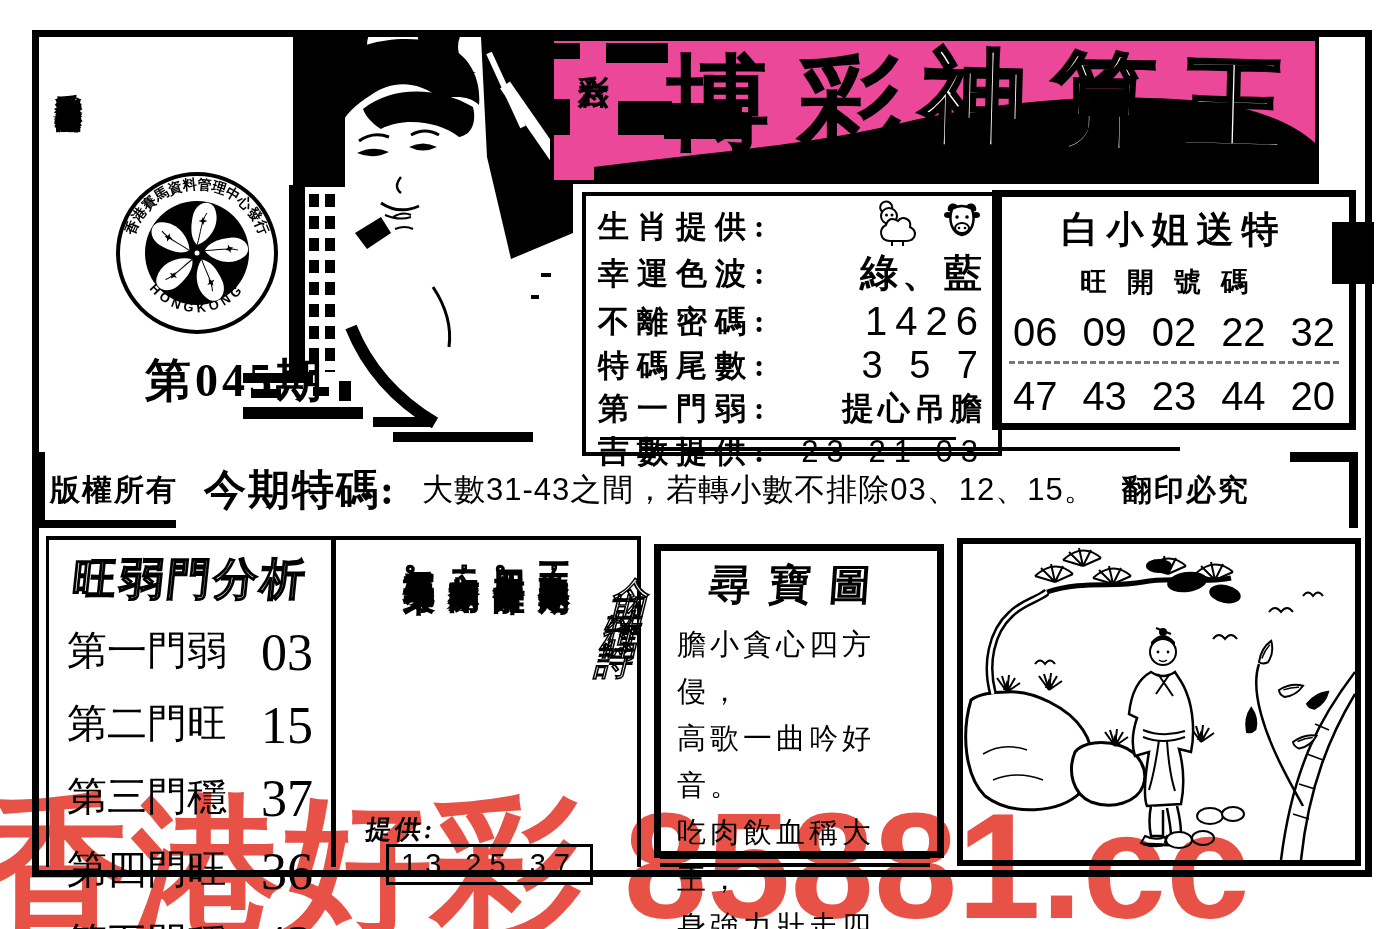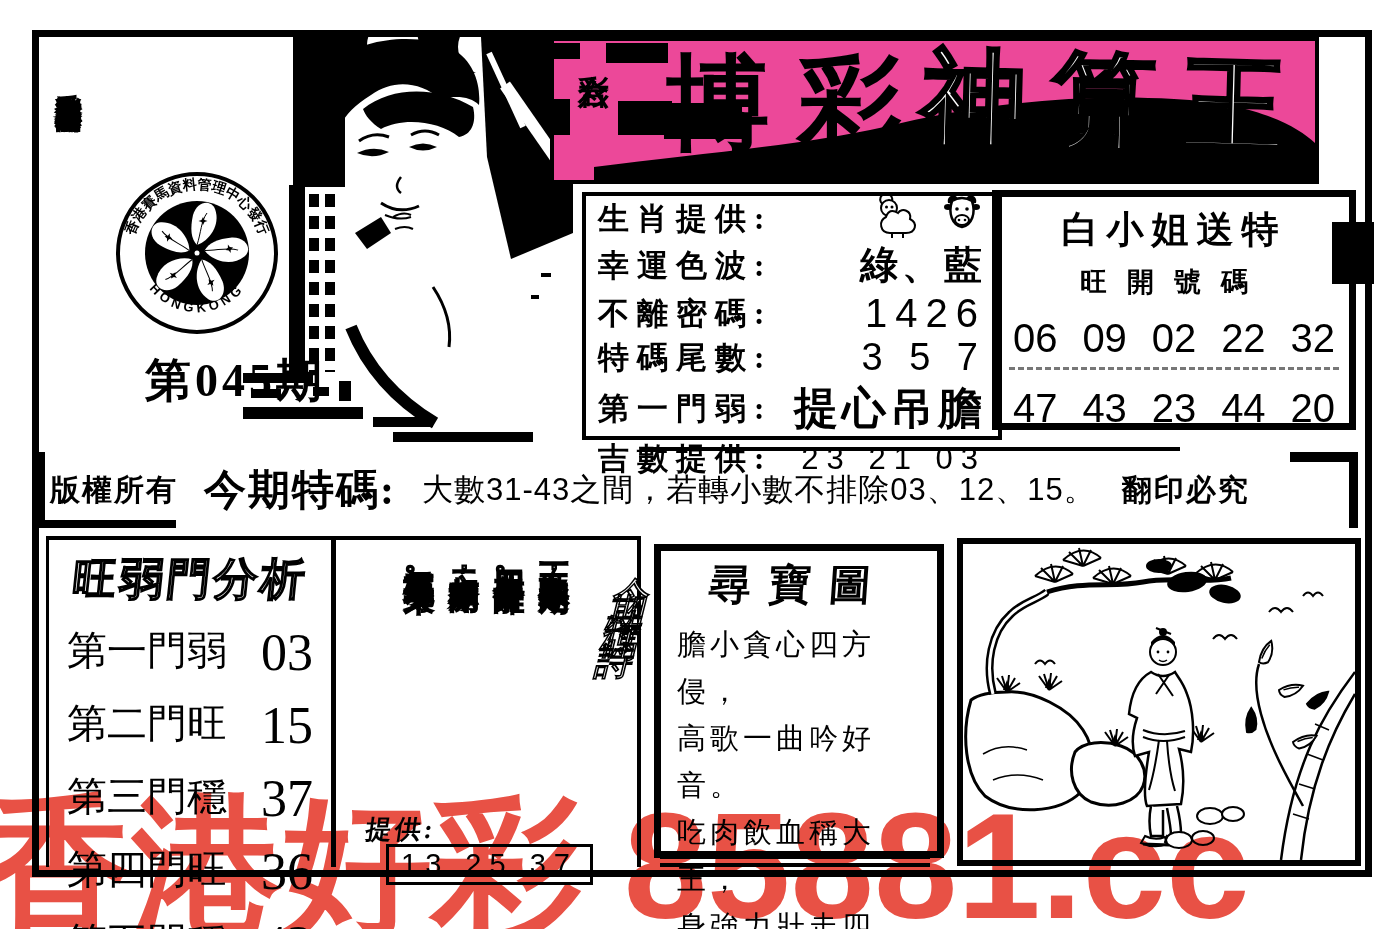--- a/index.html
+++ b/index.html
@@ -15,33 +15,33 @@
   .publisher{left:56px;top:74px;height:358px;font-size:25px;letter-spacing:1px;font-weight:700;}
   .issue{left:145px;top:350px;font-size:46px;font-weight:700;letter-spacing:4px;}
   
   .masthead{left:550px;top:37px;width:761px;height:139px;border:4px solid #000;background:#ec4899;overflow:hidden;}
   .edition{left:24px;top:10px;height:128px;font-size:31px;font-weight:700;}
   .title-solid{left:112px;top:6px;font-size:104px;font-weight:900;letter-spacing:28px;line-height:1.1;}
   .title-outline{left:368px;top:2px;font-size:104px;font-weight:900;letter-spacing:26px;line-height:1.15;
                  color:#fff;-webkit-text-stroke:3px #000;transform:rotate(1.5deg);}
   
   .tips{left:582px;top:192px;width:388px;height:236px;border:4px solid #000;display:flex;flex-direction:column;
-        justify-content:space-around;padding:2px 12px;box-sizing:content-box;}
+        justify-content:space-around;padding:10px 12px;box-sizing:content-box;}
   .tip-row{display:flex;align-items:center;font-size:31px;font-weight:700;}
   .tip-label{font-family:"Liberation Sans",sans-serif;letter-spacing:8px;font-weight:700;}
   .tip-colon{font-weight:900;margin:0 2px 0 0;}
   .tip-val{margin-left:auto;letter-spacing:4px;}
   .tip-val.num{font-family:"Liberation Sans",sans-serif;font-weight:400;letter-spacing:8px;}
   .zodiacs{margin-left:auto;display:flex;gap:18px;margin-top:-8px;}
   
   .lady{left:992px;top:190px;width:350px;height:226px;border:7px solid #000;}
   .lady-title{text-align:center;margin-top:8px;font-size:37px;font-weight:800;letter-spacing:8px;}
   .lady-sub{text-align:center;margin-top:9px;font-size:27px;font-weight:700;letter-spacing:20px;}
   .lady-row{display:flex;justify-content:space-between;padding:0 14px;font-size:40px;
-            font-family:"Liberation Sans",sans-serif;margin-top:16px;}
+            font-family:"Liberation Sans",sans-serif;margin-top:10px;}
   .lady-div{border-top:3px dashed #777;margin:6px 10px 0 10px;}
   
   .banner{left:50px;top:452px;width:1300px;height:76px;display:flex;align-items:center;gap:26px;white-space:nowrap;}
   .b-left,.b-right{font-family:"Liberation Sans",sans-serif;font-weight:900;font-size:30px;letter-spacing:2px;}
   .b-label{font-size:42px;font-weight:700;letter-spacing:2px;}
   .b-text{font-family:"Liberation Sans",sans-serif;font-size:31px;letter-spacing:1px;}
   
   .gates{left:46px;top:536px;width:282px;height:327px;border-top:4px solid #000;border-right:4px solid #000;border-left:3px solid #000;}
   .gates-title{text-align:center;margin-top:10px;font-size:44px;font-weight:800;letter-spacing:3px;transform:skewX(-6deg);}
   .gate-row{display:flex;justify-content:space-between;padding:0 18px;font-size:40px;margin-top:14px;}
@@ -199,21 +199,21 @@
       <span class="tip-val num" style="font-size:40px;">1426</span>
     </div>
     <div class="tip-row">
       <span class="tip-label">特碼尾數</span>
       <span class="tip-colon">:</span>
       <span class="tip-val num" style="font-size:38px;">3 5 7</span>
     </div>
     <div class="tip-row">
       <span class="tip-label">第一門弱</span>
       <span class="tip-colon">:</span>
-      <span class="tip-val" style="font-size:44px;">提心吊膽</span>
+      <span class="tip-val" style="font-size:32px;">提心吊膽</span>
     </div>
     <div class="tip-row">
       <span class="tip-label">吉數提供</span>
       <span class="tip-colon">:</span>
       <span class="tip-val num" style="font-size:31px;">23 21 03</span>
     </div>
   </div>
   <div class="abs blk" style="left:600px;top:437px;width:356px;height:3px;"></div>
 
   <div class="abs lady">

